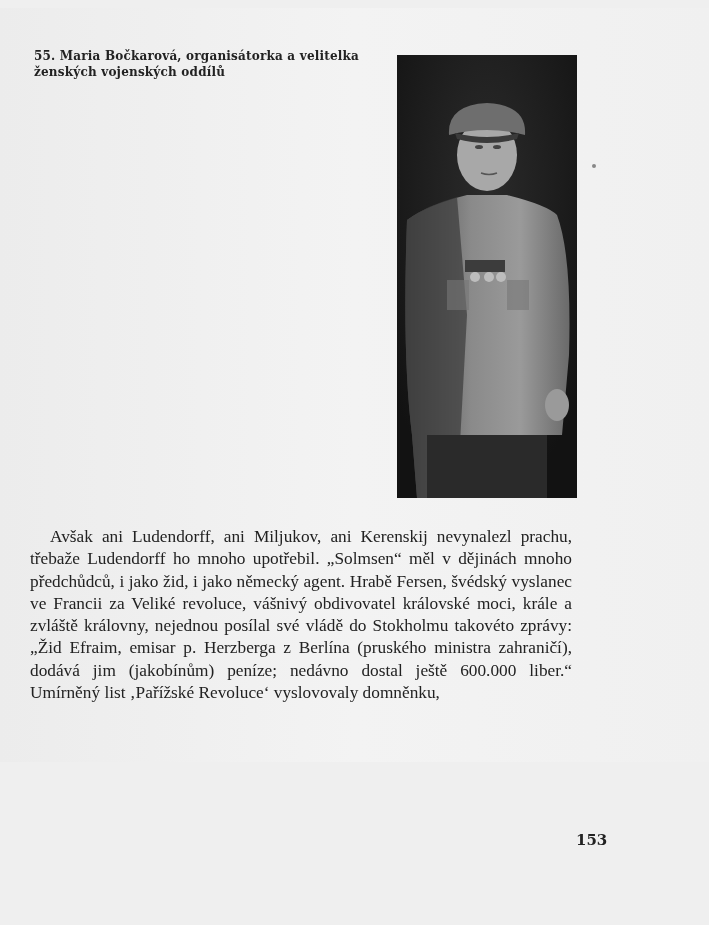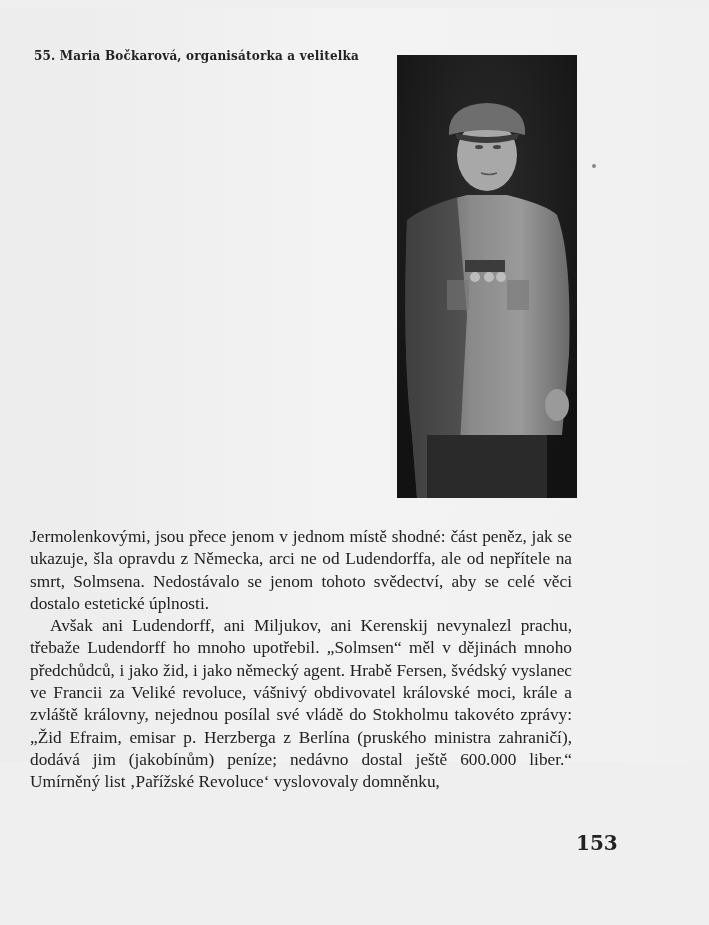--- a/index.html
+++ b/index.html
@@ -4,29 +4,30 @@
 <style>
   html,body{margin:0;padding:0;}
   body{width:709px;height:925px;background:#efefef;position:relative;overflow:hidden;font-family:"Liberation Serif","DejaVu Serif",serif;color:#1e1e1e;}
   .page{position:absolute;left:0;top:8px;width:709px;height:754px;background:linear-gradient(90deg,#ececec 0%,#f3f3f3 50%,#f0f0f0 100%);}
   .caption{position:absolute;left:34px;top:40px;width:350px;font-family:"DejaVu Serif",serif;font-weight:bold;font-size:12px;line-height:16px;letter-spacing:0.2px;color:#222;}
   .photo{position:absolute;left:397px;top:47px;width:180px;height:443px;background:#1a1a1a;overflow:hidden;}
   .photo svg{display:block;}
   .text{position:absolute;left:30px;top:518px;width:542px;font-size:17.3px;line-height:22.3px;text-align:justify;color:#222;}
   .text p{margin:0;}
   .text p.indent{text-indent:20px;font-family:Liberation Serif, serif;}
-  .pagenum{position:absolute;left:576px;top:823px;font-family:"DejaVu Serif",serif;font-weight:bold;font-size:20px;color:#222;}
+  .pagenum{position:absolute;left:576px;top:823px;font-family:"DejaVu Serif",serif;font-weight:bold;font-size:15px;color:#222;}
   .speck{position:absolute;left:592px;top:156px;width:4px;height:4px;border-radius:50%;background:#888;}
 </style>
 </head>
 <body>
 
 <div class="page">
   <div class="caption">
     <div>55. Maria Bočkarová, organisátorka a velitelka</div>
+    <div>ženských vojenských oddílů</div>
   </div>
 
   <div class="photo" title="Black-and-white photograph of a woman in military uniform with cap and medals">
     <svg width="180" height="443" viewBox="0 0 180 443">
       <defs>
         <radialGradient id="bg" cx="50%" cy="30%" r="70%">
           <stop offset="0%" stop-color="#2b2b2b"></stop>
           <stop offset="100%" stop-color="#121212"></stop>
         </radialGradient>
         <linearGradient id="coat" x1="0" y1="0" x2="1" y2="0">
@@ -60,18 +61,17 @@
       <rect x="50" y="225" width="22" height="30" fill="#777" opacity="0.6"></rect>
       <rect x="110" y="225" width="22" height="30" fill="#777" opacity="0.6"></rect>
 
       <ellipse cx="160" cy="350" rx="12" ry="16" fill="#9a9a9a"></ellipse>
     </svg>
   </div>
 
   <div class="speck"></div>
 
   <div class="text">
-    <p>Jermolenkovými, jsou přece jenom v jednom místě shodné: část peněz, jak se ukazuje, šla opravdu z Německa, arci ne od Ludendorffa, ale od nepřítele na smrt, Solmsena. Nedostávalo se jenom tohoto svědectví, aby se celé věci dostalo estetické úplnosti.</p>
     <p class="indent">Avšak ani Ludendorff, ani Miljukov, ani Kerenskij nevynalezl prachu, třebaže Ludendorff ho mnoho upotřebil. „Solmsen“ měl v dějinách mnoho předchůdců, i jako žid, i jako německý agent. Hrabě Fersen, švédský vyslanec ve Francii za Veliké revoluce, vášnivý obdivovatel královské moci, krále a zvláště královny, nejednou posílal své vládě do Stokholmu takovéto zprávy: „Žid Efraim, emisar p. Herzberga z Berlína (pruského ministra zahraničí), dodává jim (jakobínům) peníze; nedávno dostal ještě 600.000 liber.“ Umírněný list ‚Pařížské Revoluce‘ vyslovovaly domněnku,</p>
   </div>
 
   <div class="pagenum">153</div>
 </div>
 
 </body></html>

